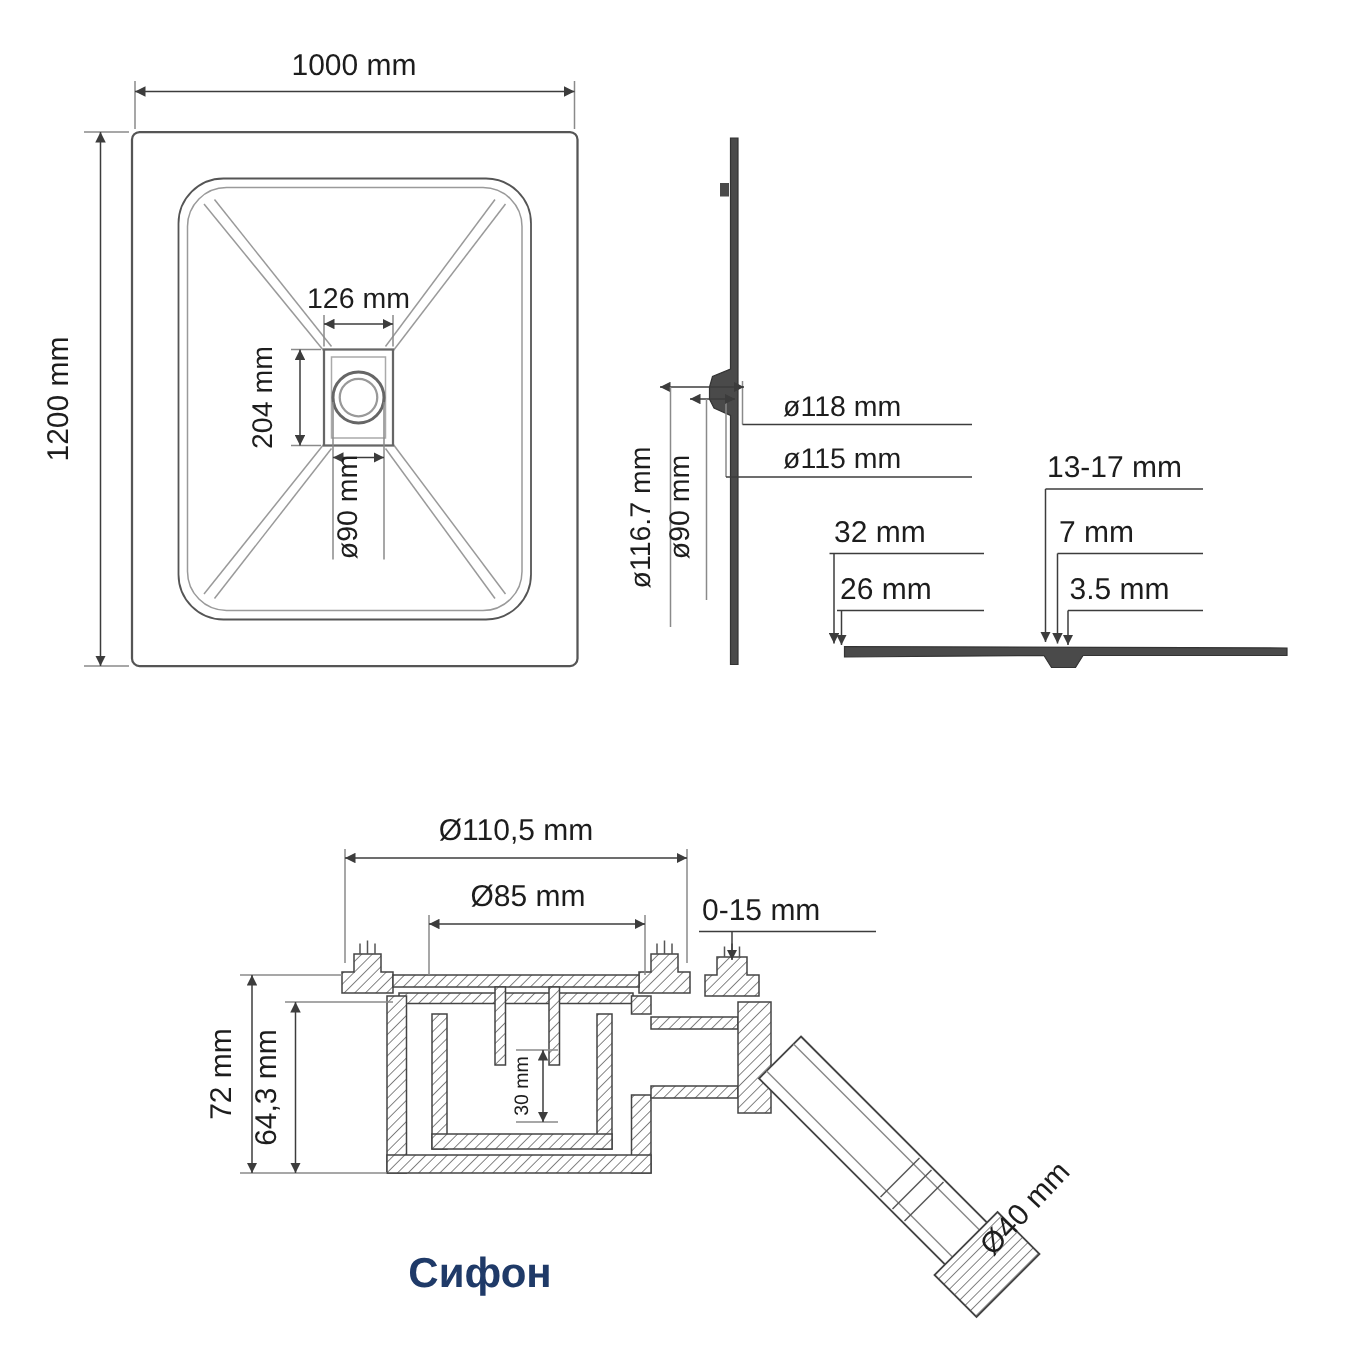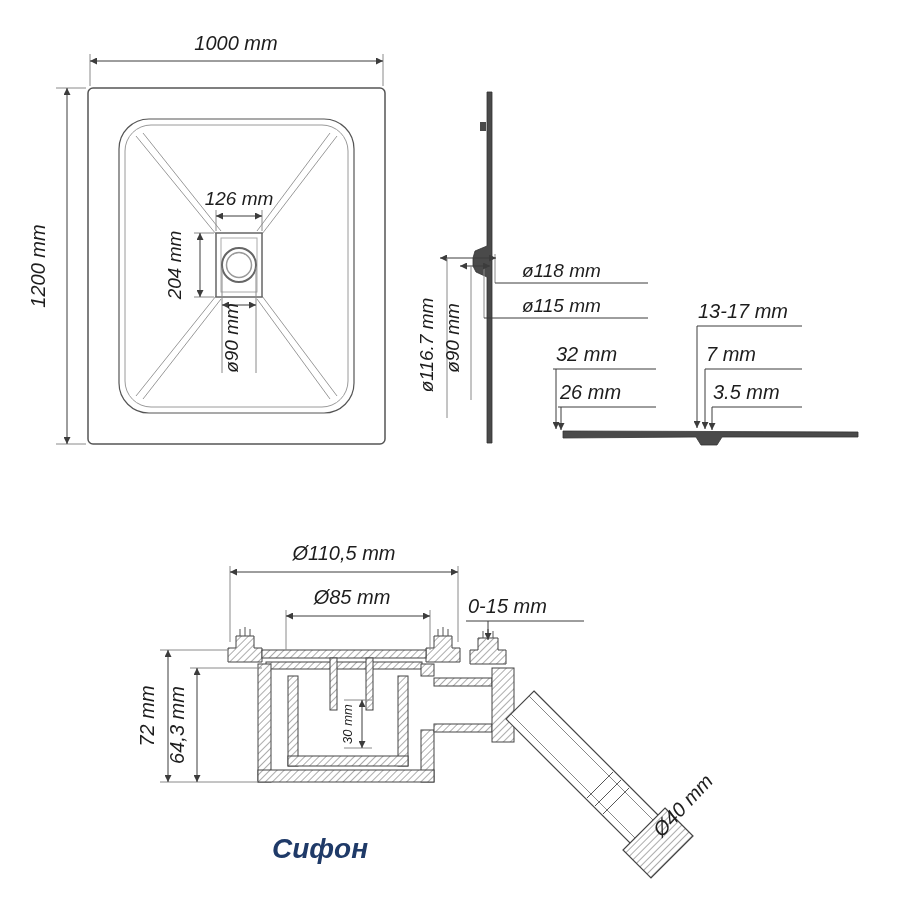--- a/index.html
+++ b/index.html
@@ -1,17 +1,17 @@
 <!DOCTYPE html>
 <html><head>
 <meta charset="utf-8">
 <style>
   html,body{margin:0;padding:0;background:#fff;}
   .canvas{position:relative;width:900px;height:900px;background:#ffffff;overflow:hidden;
-          font-family:"Liberation Sans", sans-serif;font-style:italic;}
+          font-family:"Liberation Sans", sans-serif;}
   svg{display:block;}
   text{font-family:"Liberation Sans", sans-serif;fill:#1d1d1d;}
   .t20{font-size:20px;}
   .t19{font-size:19px;}
   .t13{font-size:13px;}
   .caption{font-size:28px;font-weight:bold;fill:#1f3a68;}
   .dimline{stroke:#3c3c3c;stroke-width:1;fill:none;}
   .thin{stroke:#8a8a8a;stroke-width:1;fill:none;}
   .outline{stroke:#555;fill:none;}
 </style>

